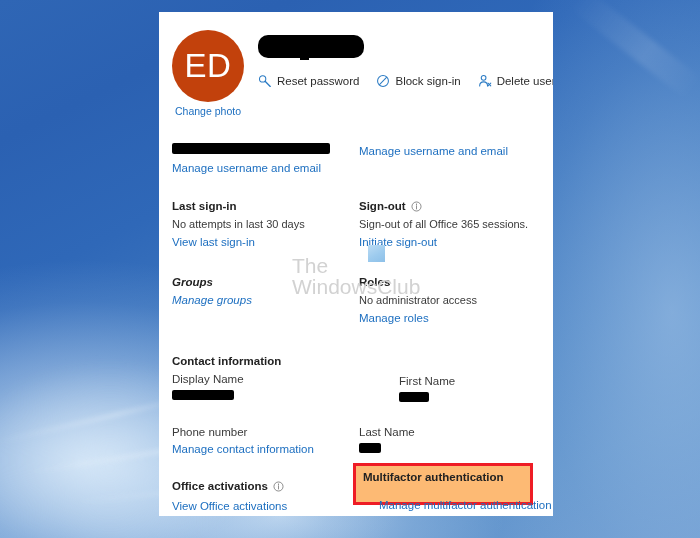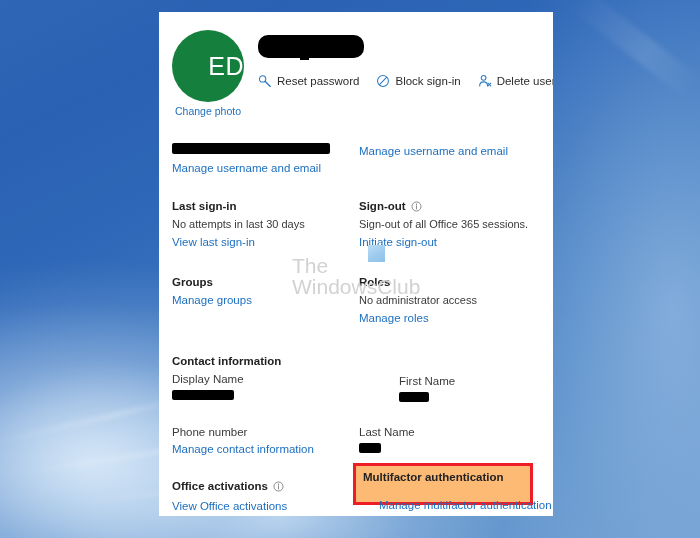--- a/index.html
+++ b/index.html
@@ -72,27 +72,27 @@
     width: 100%;
     height: 110px;
   }
   .avatar {
     position: absolute;
     left: 13px;
     top: 18px;
     width: 72px;
     height: 72px;
     border-radius: 50%;
-    background: #15803d;
+    background: #c2410c;
     color: #ffffff;
-    font-size: 25px;
+    font-size: 33px;
     letter-spacing: 0.5px;
     display: flex;
     align-items: center;
-    justify-content: flex-end;
+    justify-content: center;
   }
   .change-photo {
     position: absolute;
     left: 13px;
     top: 93px;
     width: 72px;
     text-align: center;
     font-size: 10.5px;
     color: #1d6fc0;
   }
@@ -296,21 +296,21 @@
           <circle cx="8" cy="8" r="6.6" fill="none" stroke="#6a6a6a" stroke-width="1.1"></circle>
           <circle cx="8" cy="4.6" r="0.85" fill="#6a6a6a"></circle>
           <line x1="8" y1="6.9" x2="8" y2="11.6" stroke="#6a6a6a" stroke-width="1.1" stroke-linecap="round"></line>
         </svg>
       </span>
     </div>
     <div class="sec-text">Sign-out of all Office 365 sessions.</div>
     <div class="link">Initiate sign-out</div>
   </div>
 
-  <div class="col-l" style="top:264px;">
+  <div class="col-l" style="top:264px;font-style:italic;">
     <div class="sec-head">Groups</div>
     <div class="link">Manage groups</div>
   </div>
 
   <div class="col-r" style="top:264px;">
     <div class="sec-head">Roles</div>
     <div class="sec-text">No administrator access</div>
     <div class="link">Manage roles</div>
   </div>
 

